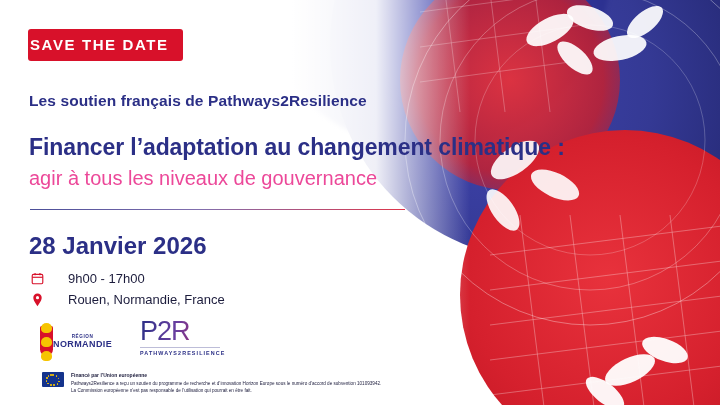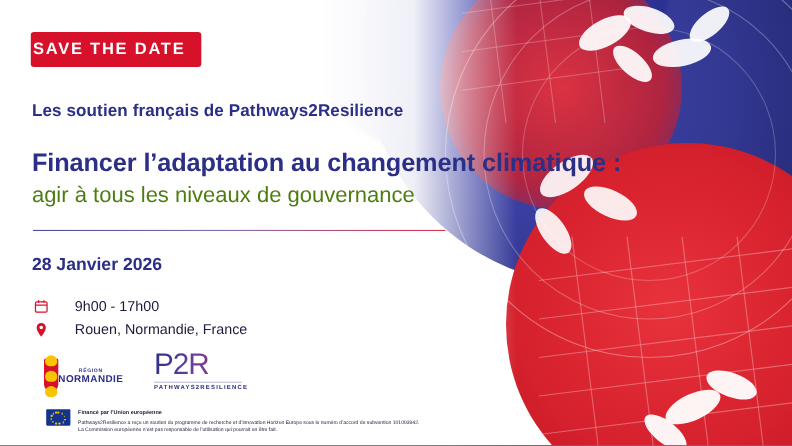--- a/index.html
+++ b/index.html
@@ -114,41 +114,41 @@
     top: 134px;
     color: #2b2f86;
     font-size: 23px;
     font-weight: bold;
     letter-spacing: -0.1px;
   }
   .title2 {
     position: absolute;
     left: 29px;
     top: 167px;
-    color: #4d7c0f;
+    color: #ec4899;
     font-size: 20px;
     font-weight: normal;
   }
 
   .rule {
     position: absolute;
     left: 30px;
     top: 209px;
     width: 375px;
     height: 1px;
     background: linear-gradient(to right, #2b2f86 0%, #6b56a0 45%, #d8112a 100%);
     opacity: 0.85;
   }
 
   .date {
     position: absolute;
     left: 29px;
     top: 232px;
     color: #2b2f86;
-    font-size: 16px;
+    font-size: 24px;
     font-weight: bold;
   }
 
   .meta-row {
     position: absolute;
     display: flex;
     align-items: center;
     gap: 24px;
     color: #1c1c3c;
     font-size: 13px;

